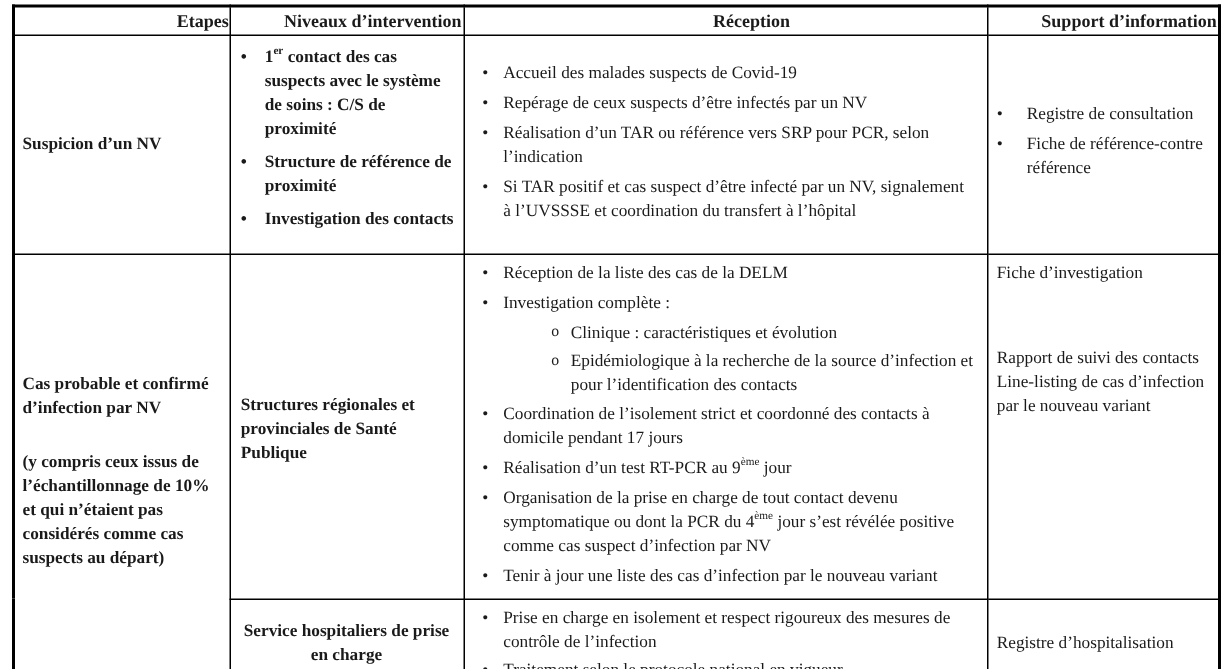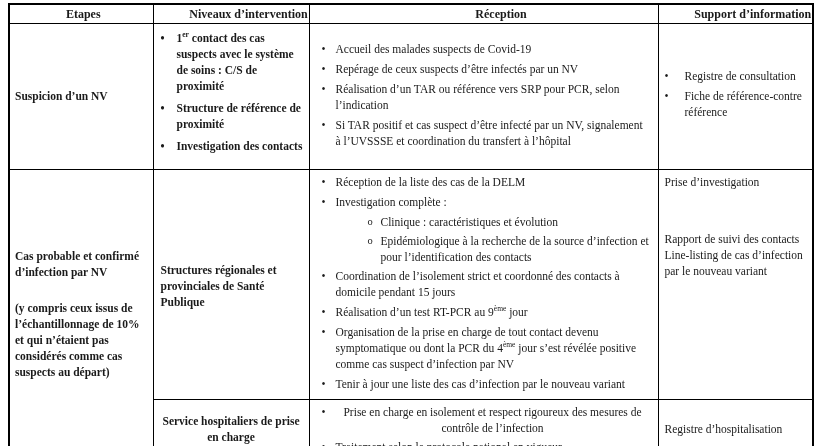--- a/index.html
+++ b/index.html
@@ -40,21 +40,21 @@
     text-align: center;
     vertical-align: middle;
     line-height: 14px;
     padding-left: 35px;
   }
   tr.head { height: 19px; }
   tr.r1   { height: 146px; }
   tr.r2a  { height: 222px; }
   tr.r2b  { height: 50px; }
 
-  th.left { text-align: center; padding-left: 4px; }
+  th.left { text-align: right; padding-left: 4px; }
 
   .vmid { vertical-align: middle; }
 
   .bold { font-weight: bold; }
 
   
   .li {
     display: flex;
     align-items: flex-start;
     margin: 0 0 4px 0;
@@ -169,45 +169,45 @@
         <div class="li">
           <span class="t">Investigation complète :</span>
         </div>
         <div class="li circ">
           <span class="t">Clinique : caractéristiques et évolution</span>
         </div>
         <div class="li circ">
           <span class="t">Epidémiologique à la recherche de la source d’infection et pour l’identification des contacts</span>
         </div>
         <div class="li">
-          <span class="t">Coordination de l’isolement strict et coordonné des contacts à domicile pendant 15 jours</span>
+          <span class="t">Coordination de l’isolement strict et coordonné des contacts à domicile pendant 17 jours</span>
         </div>
         <div class="li">
           <span class="t"><span>Réalisation d’un test RT-PCR au 9</span><sup>ème</sup><span> jour</span></span>
         </div>
         <div class="li">
           <span class="t"><span>Organisation de la prise en charge de tout contact devenu symptomatique ou dont la PCR du 4</span><sup>ème</sup><span> jour s’est révélée positive comme cas suspect d’infection par NV</span></span>
         </div>
         <div class="li">
           <span class="t">Tenir à jour une liste des cas d’infection par le nouveau variant</span>
         </div>
       </td>
       <td class="support-cell">
-        <div class="para">Prise d’investigation</div>
+        <div class="para">Fiche d’investigation</div>
         <div class="para gap-a">Rapport de suivi des contacts</div>
         <div class="para gap-b">Line-listing de cas d’infection par le nouveau variant</div>
       </td>
     </tr>
 
     <tr class="r2b">
       <td class="center-cell vmid bold">
         <div>Service hospitaliers de prise en charge</div>
       </td>
       <td class="act-cell vmid">
-        <div class="li" style="margin-bottom:3px;text-align:center;">
+        <div class="li" style="margin-bottom:3px;">
           <span class="t">Prise en charge en isolement et respect rigoureux des mesures de contrôle de l’infection</span>
         </div>
         <div class="li" style="margin-bottom:0;">
           <span class="t">Traitement selon le protocole national en vigueur</span>
         </div>
       </td>
       <td class="support-cell vmid">
         <div class="para">Registre d’hospitalisation</div>
       </td>
     </tr>

